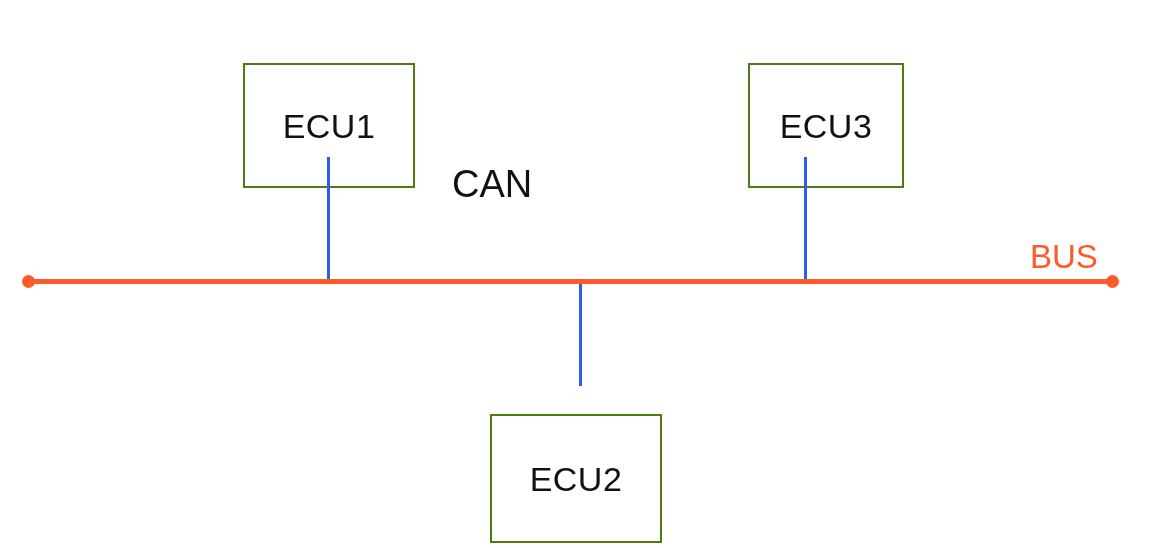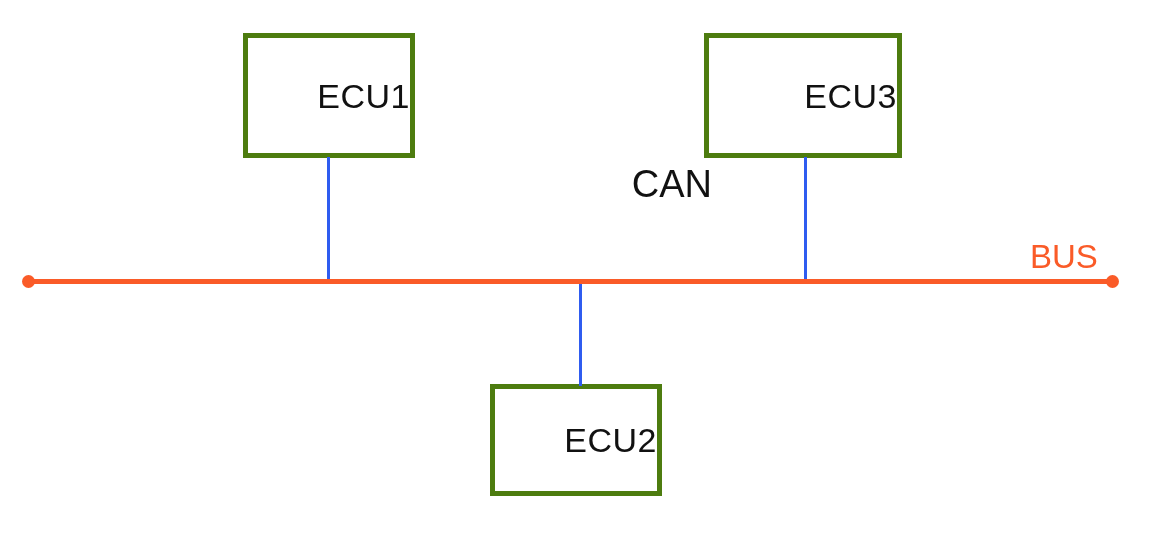--- a/index.html
+++ b/index.html
@@ -14,37 +14,38 @@
     position: relative;
     width: 1156px;
     height: 548px;
     background: #ffffff;
     overflow: hidden;
   }
   .ecu-box {
     position: absolute;
     box-sizing: border-box;
     background: #ffffff;
-    border: 5px solid #4d7c0f;
+    border: 2px solid #4d7c0f;
     display: flex;
     align-items: center;
-    justify-content: flex-end;
+    justify-content: center;
+    margin-top: 30px;
   }
   .ecu-label {
     font-family: "Liberation Sans", sans-serif;
     font-size: 34px;
     color: #111111;
     line-height: 1;
     letter-spacing: 0.5px;
     white-space: nowrap;
     user-select: none;
   }
   #ecu1-box { left: 243px; top: 33px; width: 172px; height: 125px; }
-  #ecu3-box { left: 704px; top: 33px; width: 198px; height: 125px; }
-  #ecu2-box { left: 490px; top: 384px; width: 172px; height: 112px; }
+  #ecu3-box { left: 748px; top: 33px; width: 156px; height: 125px; }
+  #ecu2-box { left: 490px; top: 384px; width: 172px; height: 129px; }
 
   .drop-line {
     position: absolute;
     width: 3px;
     background: #2f5cf0;
   }
   #ecu1-drop { left: 327px; top: 157px; height: 126px; }
   #ecu3-drop { left: 804px; top: 157px; height: 126px; }
   #ecu2-drop { left: 579px; top: 281px; height: 105px; }
 
@@ -79,21 +80,21 @@
     white-space: nowrap;
     user-select: none;
     text-align: right;
   }
 
   #protocol-label {
     position: absolute;
     left: 452px;
     top: 158px;
     width: 260px;
-    text-align: right;
+    text-align: left;
     font-family: "Liberation Sans", sans-serif;
     font-size: 38px;
     color: #111111;
     line-height: 1.42;
     user-select: none;
   }
   #protocol-label .pl-line { display: block; }
 </style>
 </head>
 <body>

